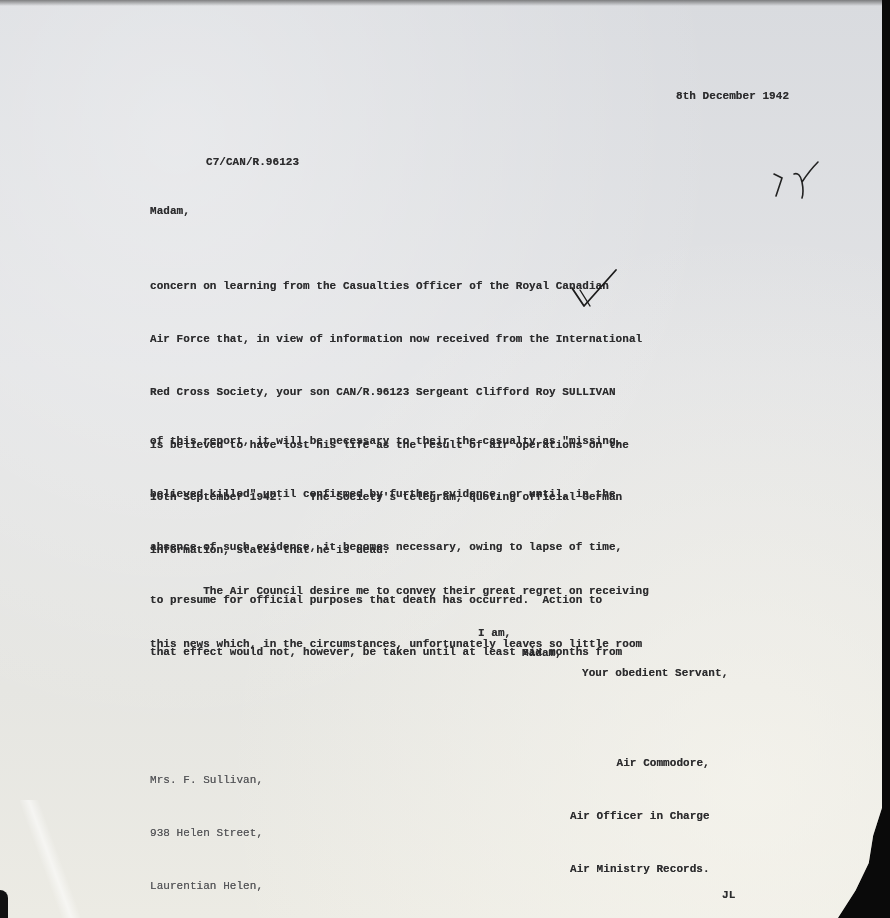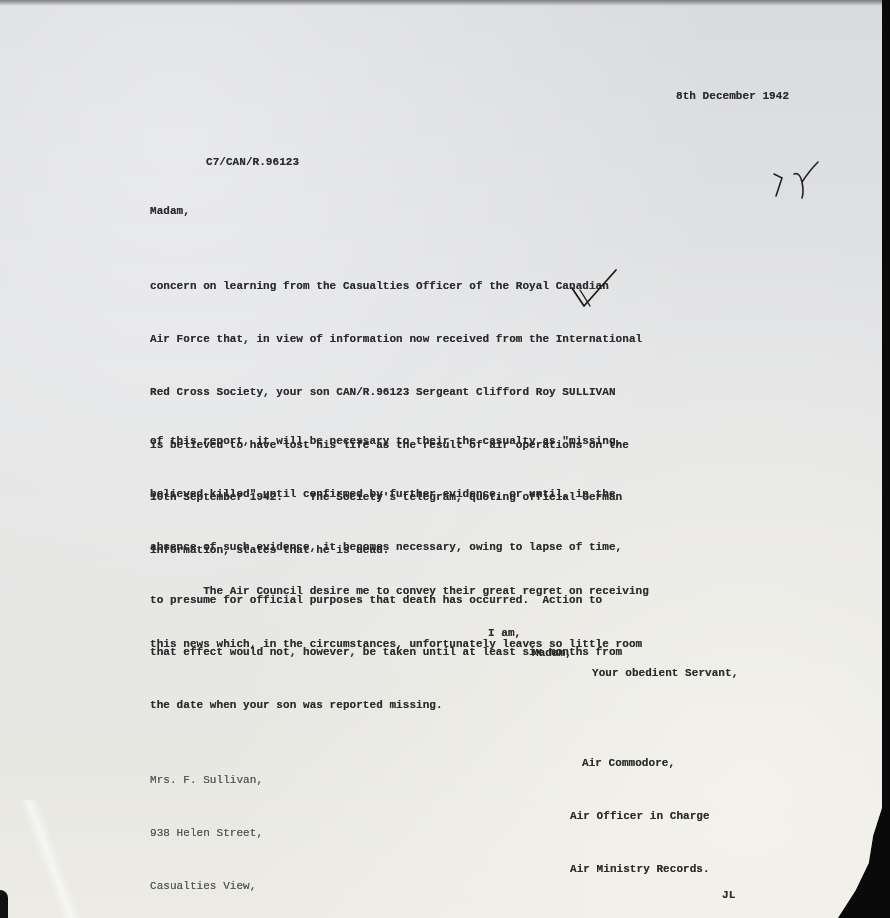--- a/index.html
+++ b/index.html
@@ -69,21 +69,21 @@
       top: 160px;
       width: 60px;
       height: 40px;
     }
     .salutation { left: 150px; top: 203px; }
     .para { left: 150px; }
     .p1 { top: 243px; }
     .p2 { top: 398px; }
     .p3 { top: 548px; }
     .closing { top: 625px; }
-    .closing .line { position: absolute; white-space: pre; margin-left: 10px; }
+    .closing .line { position: absolute; white-space: pre; }
     .addr { left: 150px; top: 737px; }
     .sig { left: 570px; top: 720px; }
     .initials { left: 722px; top: 887px; }
     .tick {
       position: absolute;
       left: 570px;
       top: 268px;
       width: 50px;
       height: 42px;
     }
@@ -119,44 +119,43 @@
     <path d="M2 20 L14 38 L46 2" stroke="#1c1c1c" stroke-width="1.8" fill="none" stroke-linecap="round" stroke-linejoin="round"></path>
     <path d="M10 22 L20 38" stroke="#1c1c1c" stroke-width="1.4" fill="none" stroke-linecap="round"></path>
   </svg>
 
   <div class="typed para p2">
     <div>of this report, it will be necessary to their the casualty as "missing,</div>
     <div>believed killed" until confirmed by further evidence, or until, in the</div>
     <div>absence of such evidence, it becomes necessary, owing to lapse of time,</div>
     <div>to presume for official purposes that death has occurred.  Action to</div>
     <div>that effect would not, however, be taken until at least six months from</div>
-    <div>the date when your son was reported missing.</div>
   </div>
 
   <div class="typed para p3">
     <div>        The Air Council desire me to convey their great regret on receiving</div>
     <div>this news which, in the circumstances, unfortunately leaves so little room</div>
   </div>
 
   <div class="typed closing" style="left:0;">
     <div class="line" style="left:478px; top:0;">I am,</div>
     <div class="line" style="left:522px; top:20px;">Madam,</div>
     <div class="line" style="left:582px; top:40px;">Your obedient Servant,</div>
   </div>
 
   <div class="typed sig">
-    <div style="padding-left:12px;">Air Commodore,</div>
+    <div style="padding-left:12px;text-align:right;">Air Commodore,</div>
     <div>Air Officer in Charge</div>
     <div>Air Ministry Records.</div>
   </div>
 
   <div class="typed addr faint">
     <div>Mrs. F. Sullivan,</div>
     <div>938 Helen Street,</div>
-    <div>Casualties View,</div>
+    <div>Laurentian Helen,</div>
     
     
     
   </div>
 
   <div class="typed initials">JL</div>
 </div>
 
 <div class="torn-corner"></div>
 

